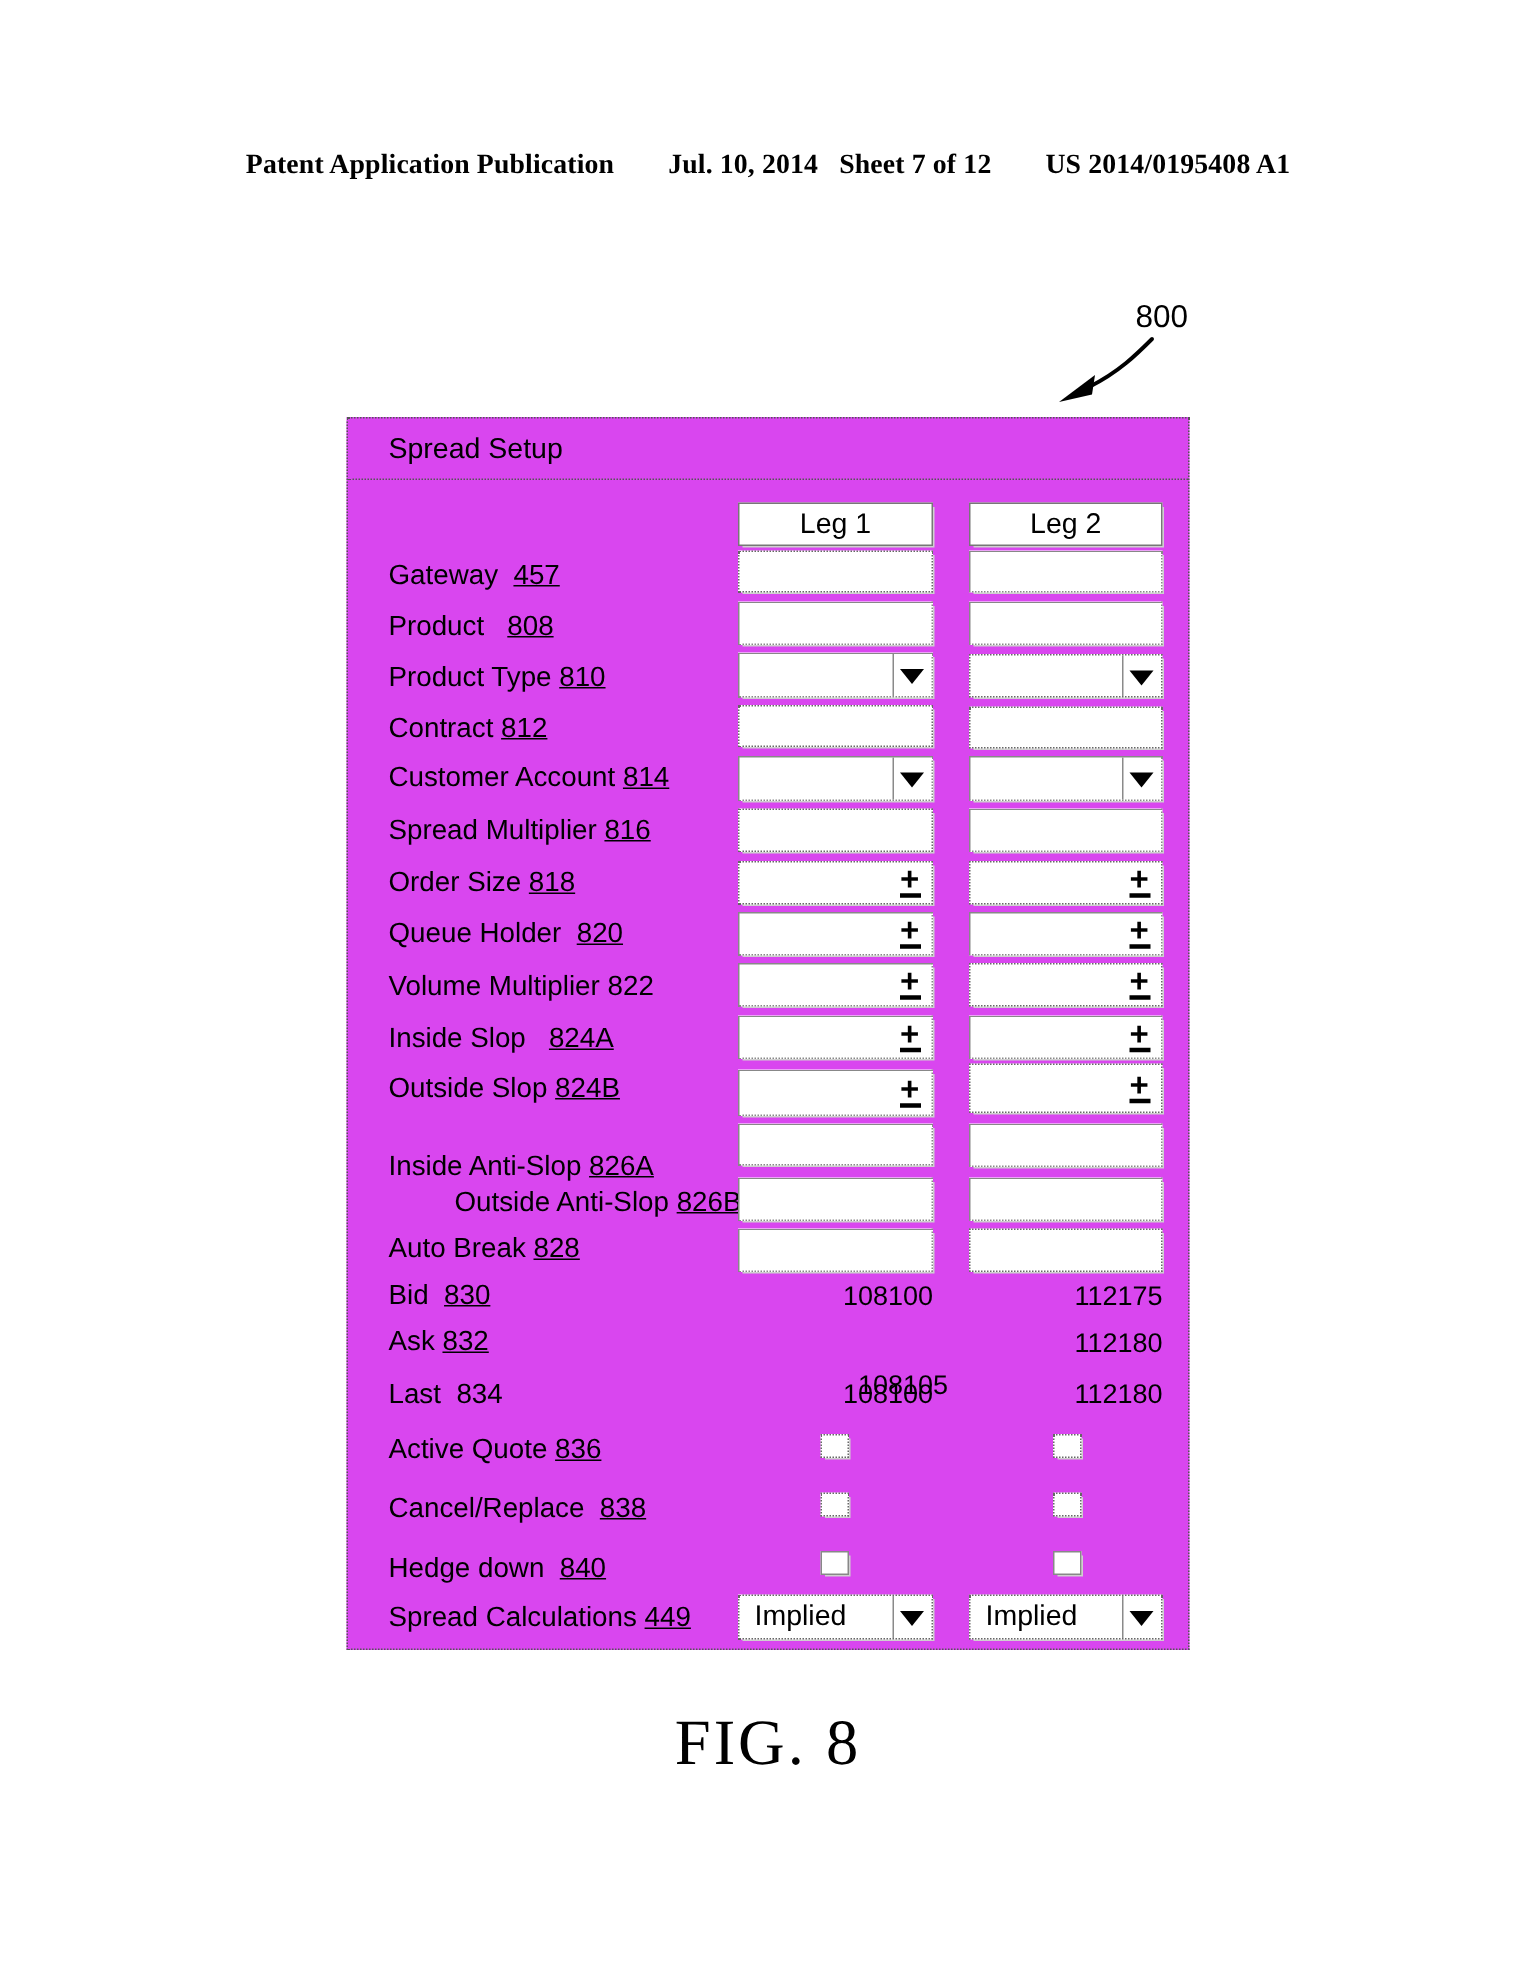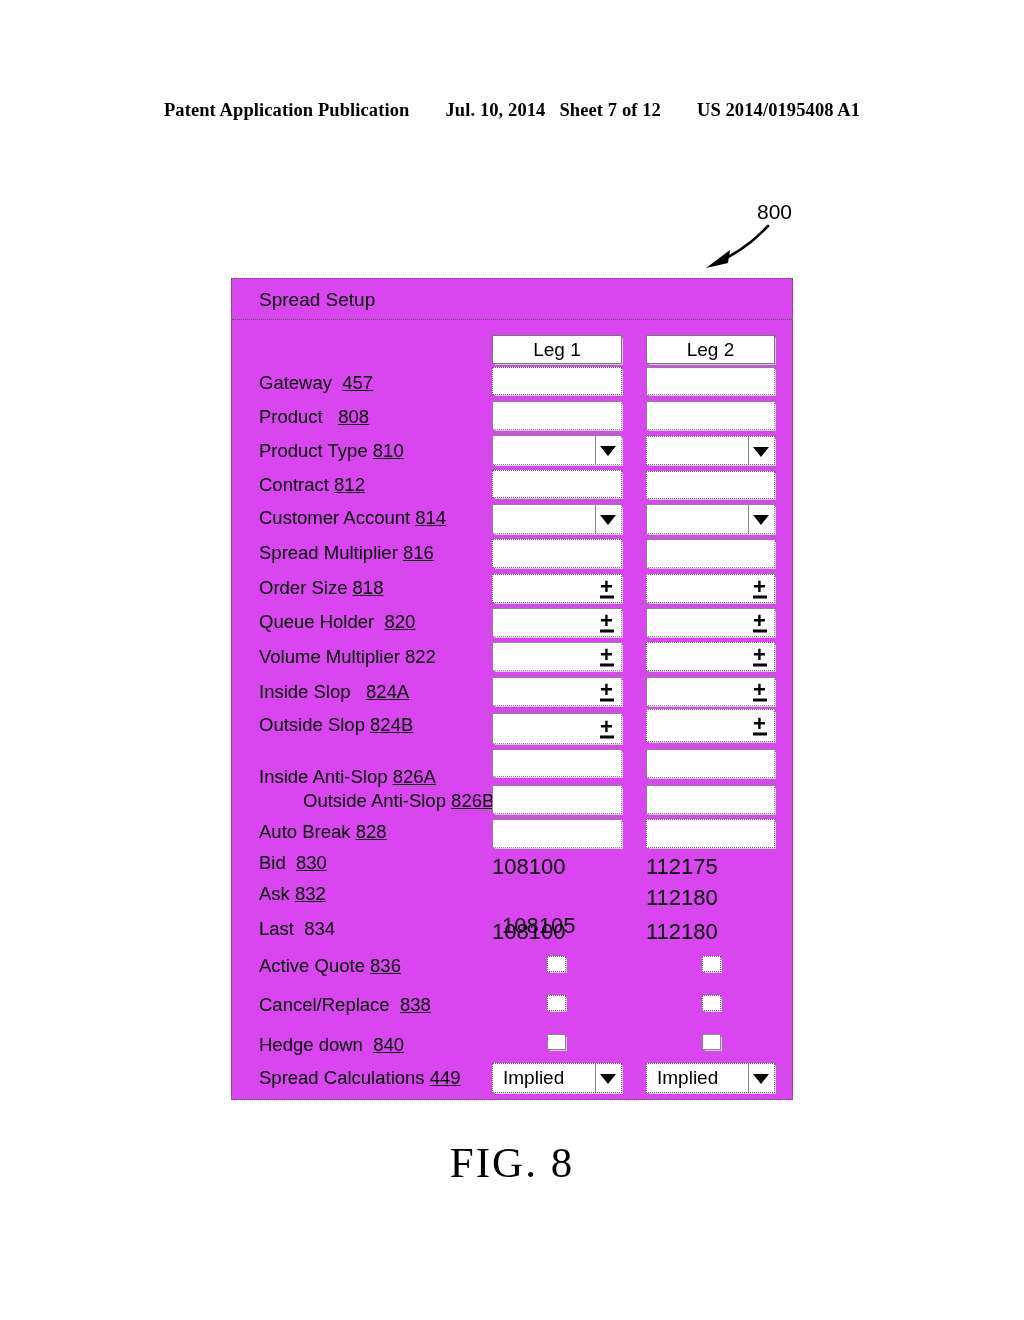--- a/index.html
+++ b/index.html
@@ -180,22 +180,22 @@
     display: block;
     width: 14px;
     height: 3px;
     background: #000;
     margin: 2px auto 0 auto;
   }
 
   
   .value {
     position: absolute;
-    font-size: 22px;
-    text-align: left;
+    font-size: 18px;
+    text-align: right;
     white-space: nowrap;
   }
 
   
   .cbox {
     position: absolute;
     width: 19px;
     height: 16px;
     box-sizing: border-box;
     border: 1.3px dotted #666;

